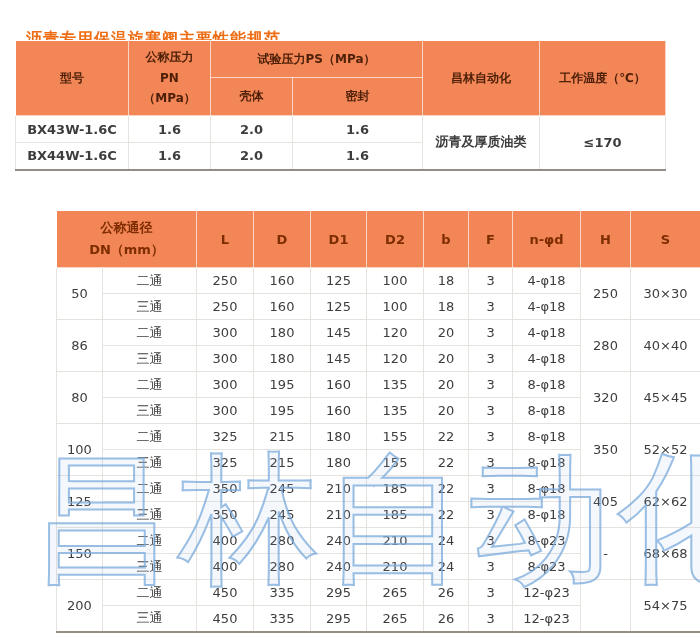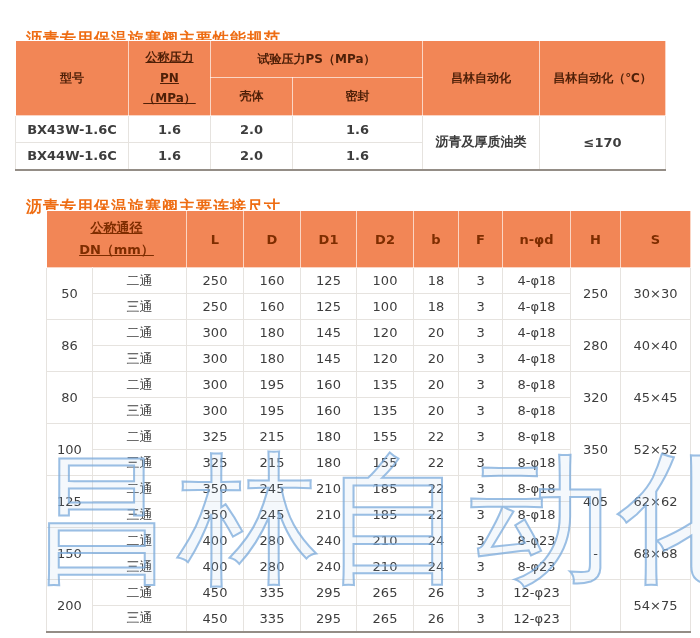--- a/index.html
+++ b/index.html
@@ -35,25 +35,25 @@
     text-align:center; vertical-align:middle;
     border:1px solid var(--border-inner, #E6E3DF);
     background:#fff; padding:0 2px;
   }
   .tbl1 { left:15px; top:40px; width:650px; }
   .tbl1 thead tr.hr1 { height:37px; }
   .tbl1 thead tr.hr2 { height:38px; }
   .tbl1 tbody tr { height:27px; }
   .tbl1 td { font-weight:bold; }
 
-  .tbl2 { left:46px; top:210px; width:644px; }
+  .tbl2 { left:56px; top:210px; width:644px; }
   .tbl2 thead tr { height:57px; }
   .tbl2 tbody tr { height:26px; }
 
-  .pre { white-space:pre-line; line-height:1.7;text-decoration:underline; }
+  .pre { white-space:pre-line; line-height:1.7; }
 
   .wm {
     position:absolute; pointer-events:none; white-space:nowrap; z-index:5;
     color:rgba(150,185,225,0.10);
     -webkit-text-stroke:2px rgba(122,169,219,0.75);
     font-weight:normal; line-height:1;
   }
   .wm-top  { left:90px;  top:12px;  font-size:150px; letter-spacing:2px; }
   .wm-bottom { left:32px; top:448px; font-size:142px; letter-spacing:4px; }
   .wm-corner {
@@ -79,21 +79,21 @@
         <col style="width:126px">
     </colgroup>
     <thead>
       <tr class="hr1">
         <th rowspan="2">型号</th>
         <th rowspan="2" class="pre">公称压力
 PN
 （MPa）</th>
         <th colspan="2">试验压力PS（MPa）</th>
         <th rowspan="2">昌林自动化</th>
-        <th rowspan="2">昌林自动化（℃）</th>
+        <th rowspan="2">工作温度（℃）</th>
       </tr>
       <tr class="hr2">
         <th>壳体</th>
         <th>密封</th>
       </tr>
     </thead>
     <tbody>
       <tr>
         <td>BX43W-1.6C</td>
         <td>1.6</td>
@@ -104,21 +104,20 @@
       </tr>
       <tr>
         <td>BX44W-1.6C</td>
         <td>1.6</td>
         <td>2.0</td>
         <td>1.6</td>
       </tr>
     </tbody>
   </table>
 
-  <h3 class="sec-title t2">沥青专用保温旋塞阀主要连接尺寸</h3>
 
   <table class="tbl tbl2">
     <colgroup>
       <col style="width:46px">
         <col style="width:94px">
         <col style="width:57px">
         <col style="width:57px">
       <col style="width:56px">
         <col style="width:57px">
         <col style="width:45px">

